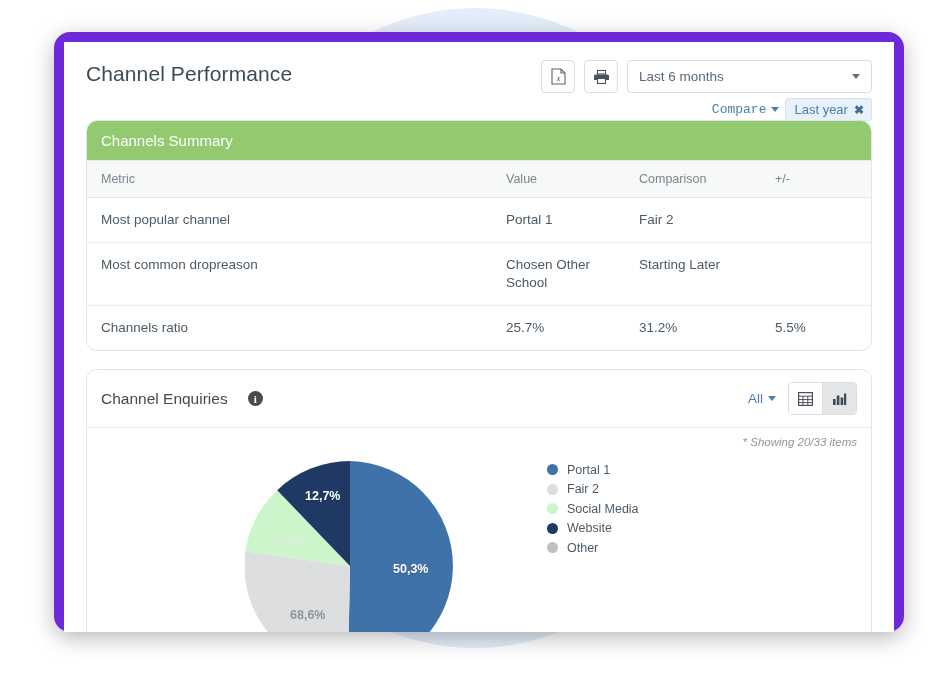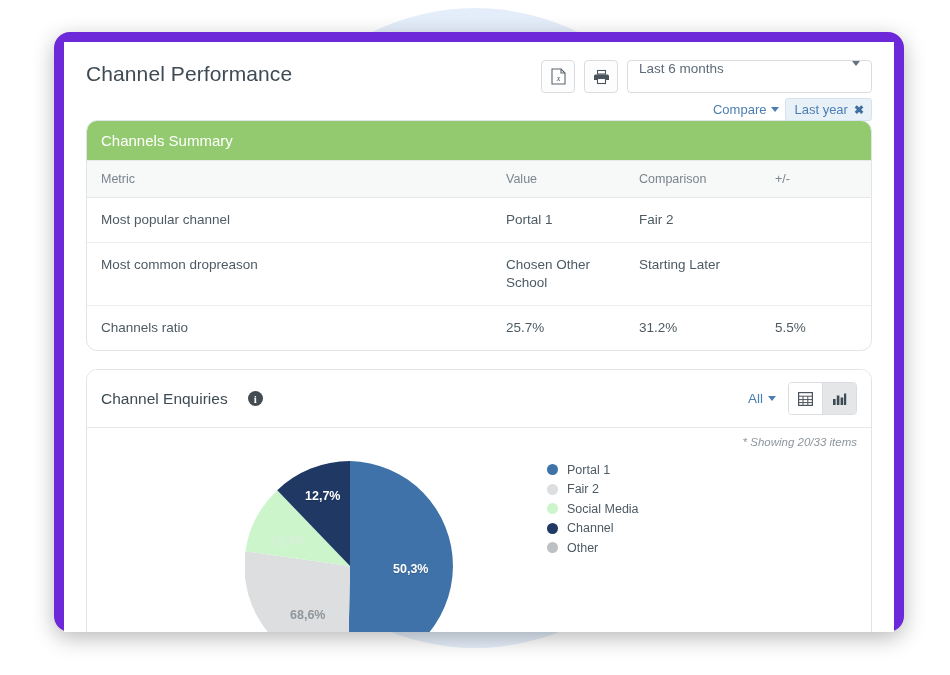--- a/index.html
+++ b/index.html
@@ -90,21 +90,21 @@
     cursor: pointer;
     box-sizing: border-box;
   }
   .date-select {
     width: 245px;
     height: 33px;
     border: 1px solid #d9dde1;
     border-radius: 4px;
     background: #fff;
     display: flex;
-    align-items: flex-start;
+    align-items: center;
     padding: 0 11px;
     box-sizing: border-box;
     cursor: pointer;
     position: relative;
   }
   .date-select .label {
     font-size: 13.5px;
     color: #5c6b77;
     flex: 1;
   }
@@ -122,20 +122,21 @@
     align-items: center;
     gap: 6px;
   }
   .compare-link {
     font-size: 13px;
     color: #4b7eb3;
     cursor: pointer;
     display: flex;
     align-items: center;
     gap: 5px;
+    font-family: Liberation Mono, monospace;
   }
   .compare-link .caret-down {
     border-top-color: #4b7eb3;
   }
   .compare-tag {
     background: #e9f1f8;
     border: 1px solid #d5e3ef;
     border-radius: 3px;
     padding: 3px 7px 3px 8px;
     font-size: 13px;
@@ -450,21 +451,21 @@
           <div class="legend-item">
             <span class="legend-dot" style="background:#dcdedf"></span>
             <span class="legend-label">Fair 2</span>
           </div>
           <div class="legend-item">
             <span class="legend-dot" style="background:#ccf5cc"></span>
             <span class="legend-label">Social Media</span>
           </div>
           <div class="legend-item">
             <span class="legend-dot" style="background:#1f3864"></span>
-            <span class="legend-label">Channel</span>
+            <span class="legend-label">Website</span>
           </div>
           <div class="legend-item">
             <span class="legend-dot" style="background:#bdc1c4"></span>
             <span class="legend-label">Other</span>
           </div>
         </div>
       </div>
     </div>
 
   </div>

